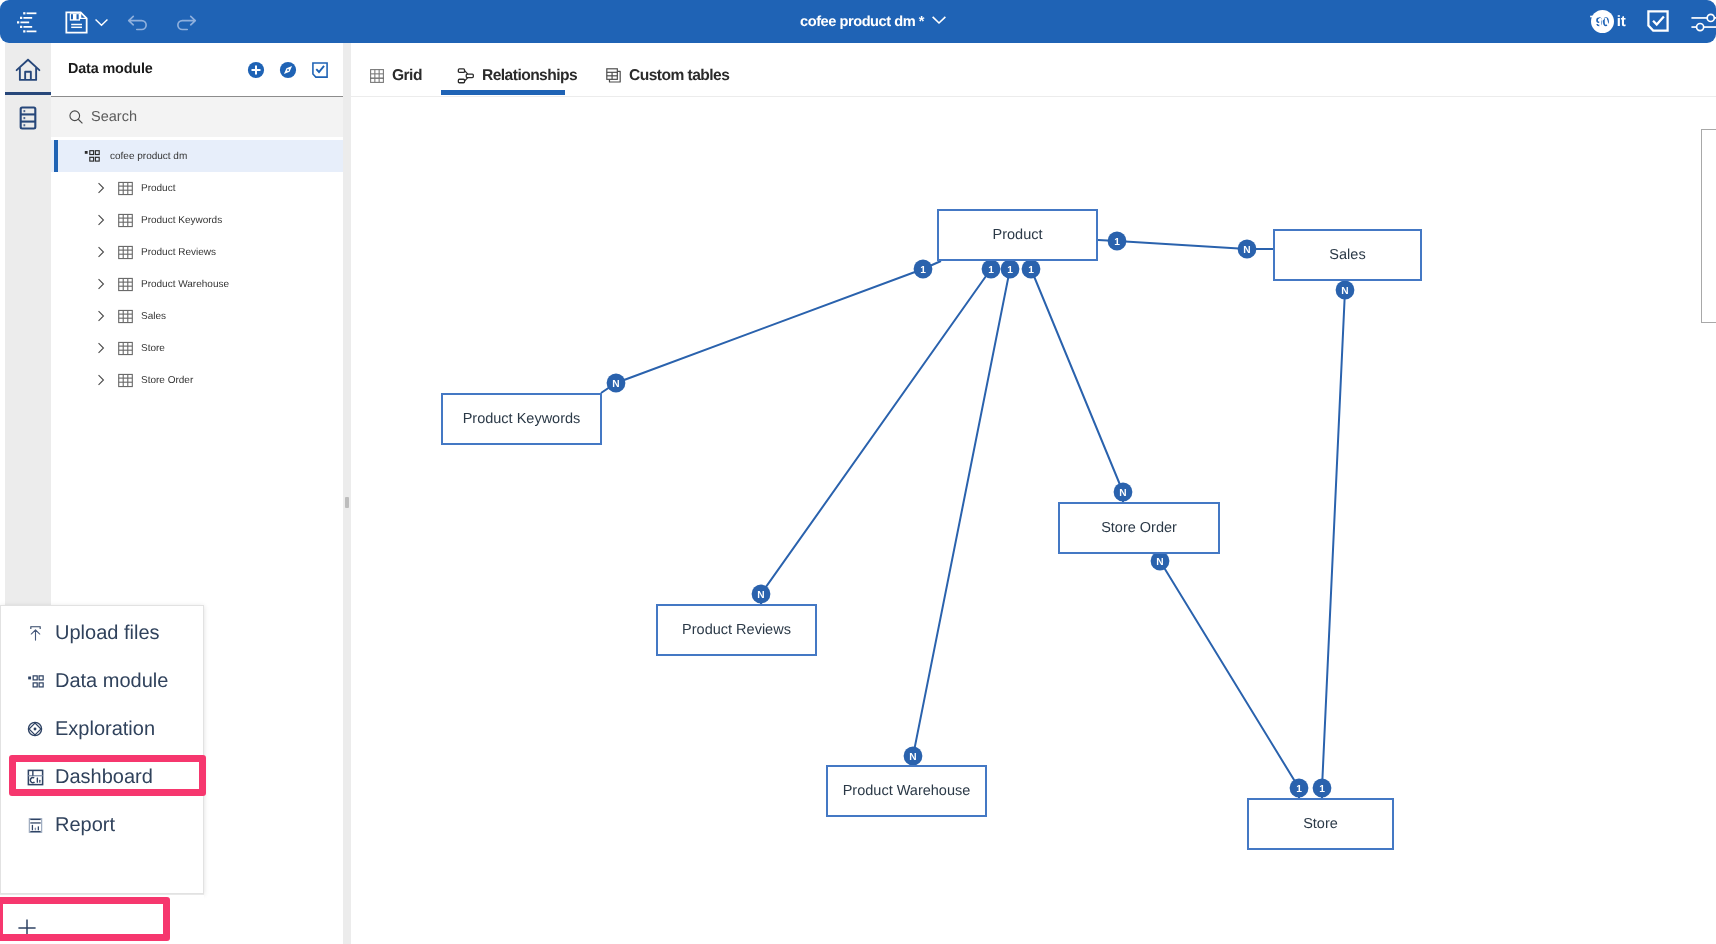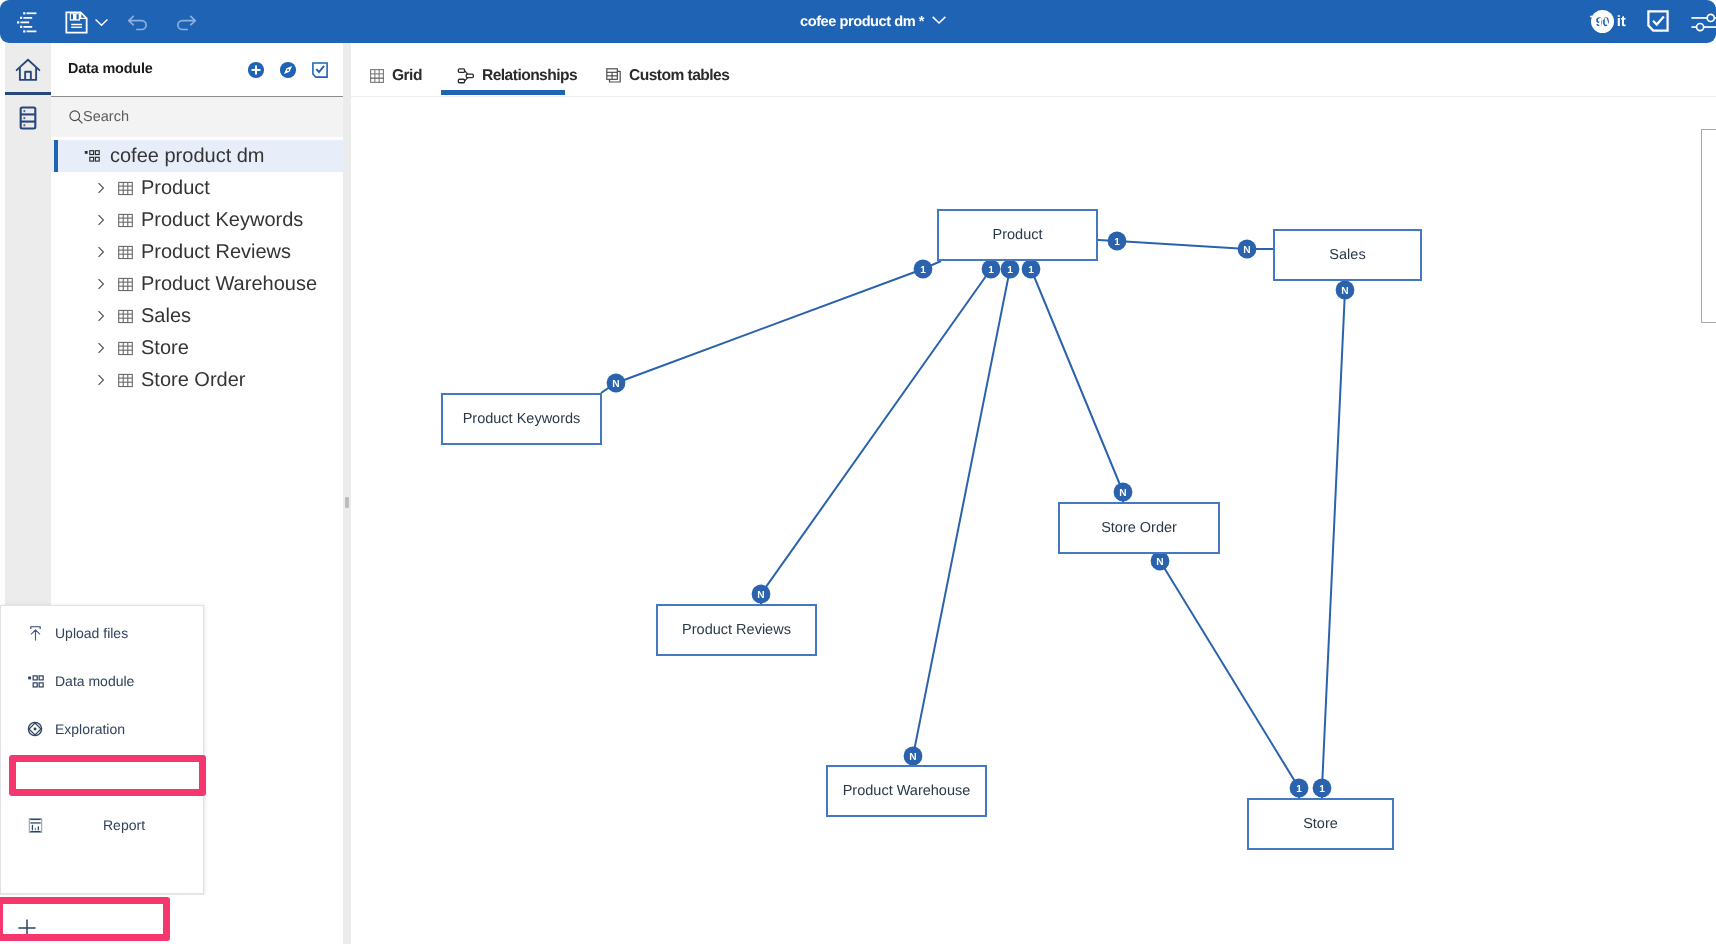--- a/index.html
+++ b/index.html
@@ -28,27 +28,27 @@
   .rail-sep{position:absolute;left:0;width:46px;height:3px;background:#27477a;}
 
   
   .panel{position:absolute;left:51px;top:43px;width:292px;height:901px;background:#fff;}
   .panel-header{position:absolute;left:0;top:0;width:292px;height:53px;background:#fff;}
   .panel-title{position:absolute;left:17px;top:18px;font-size:14.4px;font-weight:700;color:#1a1a1a;letter-spacing:-0.15px;}
   .ph-icon{position:absolute;top:18px;cursor:pointer;}
   .panel-divider{position:absolute;left:0;top:53px;width:292px;height:1px;background:#8c8c8c;}
   .searchbar{position:absolute;left:0;top:54px;width:292px;height:40px;background:#f3f3f3;cursor:text;}
   .search-ico{position:absolute;left:16px;top:11px;}
-  .search-ph{position:absolute;left:32px;top:12px;font-size:14.5px;color:#5b5b5b;}
+  .search-ph{position:absolute;left:40px;top:12px;font-size:14.5px;color:#5b5b5b;}
   .tree{position:absolute;left:0;top:97px;width:292px;}
   .tree-row{position:relative;height:32px;display:flex;align-items:center;cursor:pointer;}
   .tree-row.root{background:#e7eefa;}
   .tree-root-bar{position:absolute;left:3px;top:0;width:4px;height:32px;background:#1f63b5;}
   .tw{display:inline-flex;align-items:center;justify-content:center;width:18px;}
-  .tree-label{font-size:20px;color:#343434;}
+  .tree-label{font-size:10px;color:#343434;}
 
   
   .splitter{position:absolute;left:343px;top:43px;width:8px;height:901px;background:#ececec;}
   .splitter-grip{position:absolute;left:2px;top:454px;width:4px;height:11px;background:#bdbdbd;border-radius:1px;}
 
   
   .main{position:absolute;left:351px;top:43px;width:1422px;height:901px;background:#fff;}
   .tabs{position:absolute;left:0;top:0;width:1365px;height:53px;background:#fff;overflow:visible;z-index:2;}
   .tabbtm{position:absolute;left:0;top:53px;width:1365px;height:1px;background:#ececec;z-index:3;}
   .tab{position:absolute;top:12px;height:41px;display:flex;align-items:center;cursor:pointer;}
@@ -59,21 +59,21 @@
   #diagram-svg{position:absolute;left:0;top:0;}
   #entities{position:absolute;left:0;top:0;width:1365px;height:848px;}
   .ent{position:absolute;box-sizing:border-box;border:2px solid #4478c4;background:#fff;display:flex;align-items:center;justify-content:center;}
   .ent-label{font-size:14.5px;color:#2b3947;}
   .card-right{position:absolute;border:1px solid #a8a8a8;background:#fff;}
 
   
   .flyout{position:absolute;left:0px;top:605px;width:204px;height:289px;box-sizing:border-box;background:#fff;
           border:1px solid #e2e2e2;box-shadow:0 1px 5px rgba(0,0,0,.13);}
   .fly-item{position:absolute;left:0;width:203px;height:48px;display:flex;align-items:center;cursor:pointer;}
-  .fly-label{font-size:14px;color:#30425c;margin-left:11px;}
+  .fly-label{font-size:20px;color:#30425c;margin-left:11px;}
   .fly-ico{margin-left:25px;display:inline-flex;width:18px;height:18px;align-items:center;justify-content:center;}
   .plusbar{position:absolute;left:0px;top:894px;width:204px;height:50px;background:#fff;border-top:1px solid #e8e8e8;}
   .plusbar .plus{position:absolute;left:16px;top:22px;}
   .hl{position:absolute;border:7px solid #f6376e;border-radius:3px;box-sizing:border-box;pointer-events:none;}
 </style>
 </head>
 <body>
 
 <div class="app">
 
@@ -517,21 +517,34 @@
     <div class="fly-item" style="top:99px;">
       <span class="fly-ico">
         <svg width="16" height="16" viewBox="0 0 32 32" aria-hidden="true">
           <circle cx="16" cy="16" r="13.2" fill="none" stroke="#2f4364" stroke-width="2.6"></circle>
           <path d="M16 4.0 L28.0 16 L16 28.0 L4.0 16 Z" fill="none" stroke="#2f4364" stroke-width="2.4"></path>
           <circle cx="16" cy="16" r="2.9" fill="#2f4364"></circle>
         </svg>
       </span>
       <span class="fly-label">Exploration</span>
     </div>
-    <div class="fly-item" style="top:195px;gap:48px;">
+    <div class="fly-item" style="top:147px;">
+      <span class="fly-ico">
+        <svg width="17" height="17" viewBox="0 0 32 32" aria-hidden="true">
+          <rect x="2.6" y="2.6" width="26.8" height="26.8" fill="none" stroke="#2f4364" stroke-width="2.9"></rect>
+          <line x1="2.6" y1="12.6" x2="29.4" y2="12.6" stroke="#8e9cb3" stroke-width="2.6"></line>
+          <line x1="11.0" y1="2.6" x2="11.0" y2="12.6" stroke="#2f4364" stroke-width="2.6"></line>
+          <path d="M13.6 16.6 a4.9 4.9 0 1 0 0.6 8.2" fill="none" stroke="#2f4364" stroke-width="2.7"></path>
+          <rect x="18.2" y="15.8" width="2.6" height="10.2" rx="1.0" fill="#2f4364"></rect>
+          <rect x="23.0" y="20.2" width="2.3" height="5.8" rx="1.0" fill="#2f4364"></rect>
+        </svg>
+      </span>
+      <span class="fly-label">Dashboard</span>
+    </div>
+    <div class="fly-item" style="top:195px;">
       <span class="fly-ico">
         <svg width="17" height="17" viewBox="0 0 32 32" aria-hidden="true">
           <rect x="4.4" y="3.2" width="23.2" height="25.6" fill="none" stroke="#9aa8bd" stroke-width="2.2"></rect>
           <line x1="6.2" y1="4.6" x2="25.8" y2="4.6" stroke="#2f4364" stroke-width="2.4"></line>
           <line x1="6.2" y1="11.2" x2="25.8" y2="11.2" stroke="#2f4364" stroke-width="2.4"></line>
           <line x1="6.2" y1="27.4" x2="25.8" y2="27.4" stroke="#2f4364" stroke-width="2.4"></line>
           <rect x="9.0" y="14.8" width="2.4" height="10.2" rx="1.2" fill="#2f4364"></rect>
           <rect x="14.6" y="19.8" width="2.4" height="5.2" rx="1.2" fill="#8593ab"></rect>
           <rect x="20.2" y="17.2" width="2.4" height="7.8" rx="1.2" fill="#2f4364"></rect>
         </svg>

